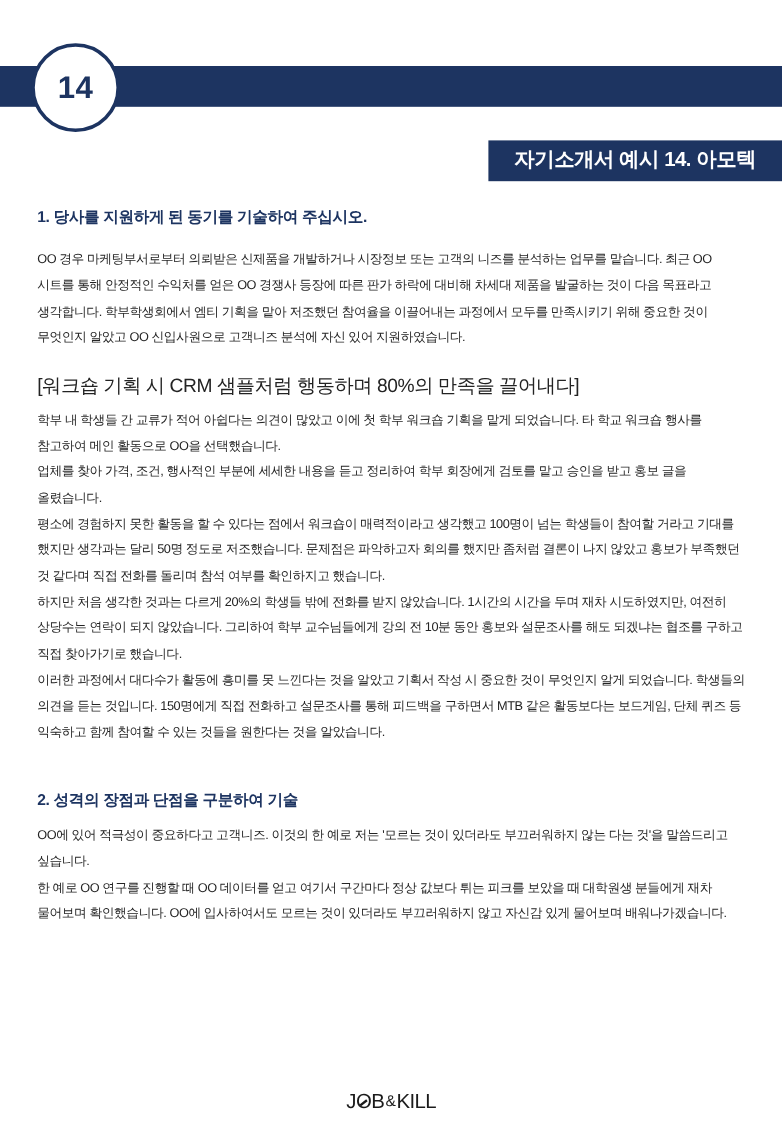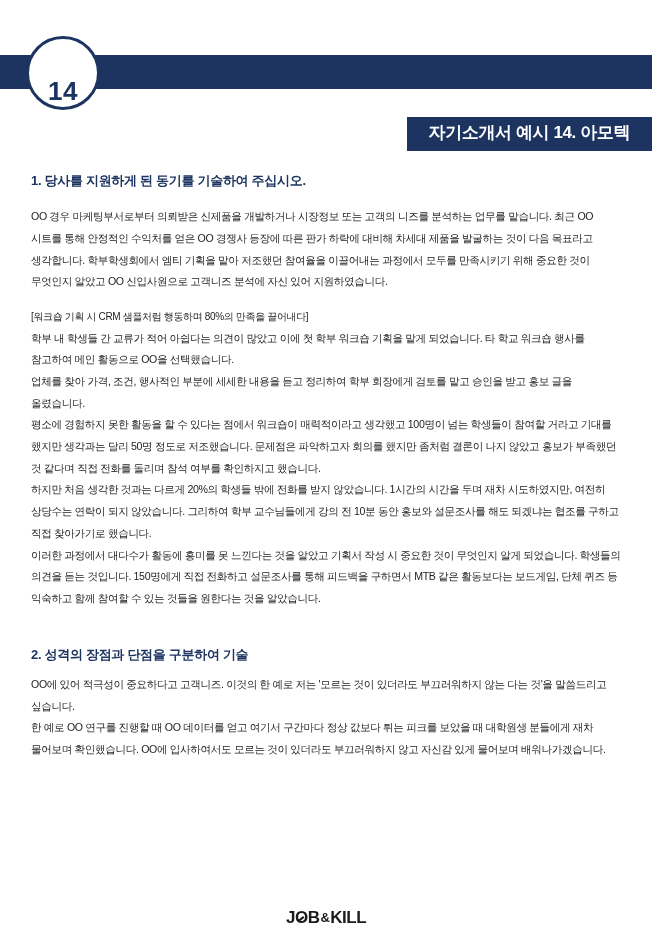--- a/index.html
+++ b/index.html
@@ -36,21 +36,21 @@
     position: absolute;
     left: 26px;
     top: 36px;
     width: 74px;
     height: 74px;
     border-radius: 50%;
     background: #ffffff;
     border: 3px solid #1d3461;
     box-sizing: border-box;
     display: flex;
-    align-items: flex-end;
+    align-items: center;
     justify-content: center;
   }
   .page-number-circle span {
     font-size: 26px;
     font-weight: bold;
     color: #1d3461;
     letter-spacing: 0.5px;
   }
 
   
@@ -99,39 +99,39 @@
     letter-spacing: -0.35px;
     color: #232323;
     margin: 0 0 14px 0;
     text-align: left;
     word-break: keep-all;
   }
   .para.block {
     margin-bottom: 0;
   }
   .bracket-line {
-    font-size: 10px;
+    font-size: 16px;
     line-height: 2.05;
     letter-spacing: -0.35px;
     color: #232323;
     margin: 0;
   }
 
   
   .footer {
     position: absolute;
     left: 0;
     bottom: 14px;
     width: 652px;
     text-align: center;
   }
   .logo {
     display: inline-block;
     font-size: 17px;
-    font-weight: bold;
+    font-weight: normal;
     letter-spacing: -0.5px;
     color: #1b1b1b;
   }
   .logo .amp {
     font-size: 13px;
     vertical-align: 1px;
     margin: 0 1px;
   }
   .logo .job-o {
     position: relative;

